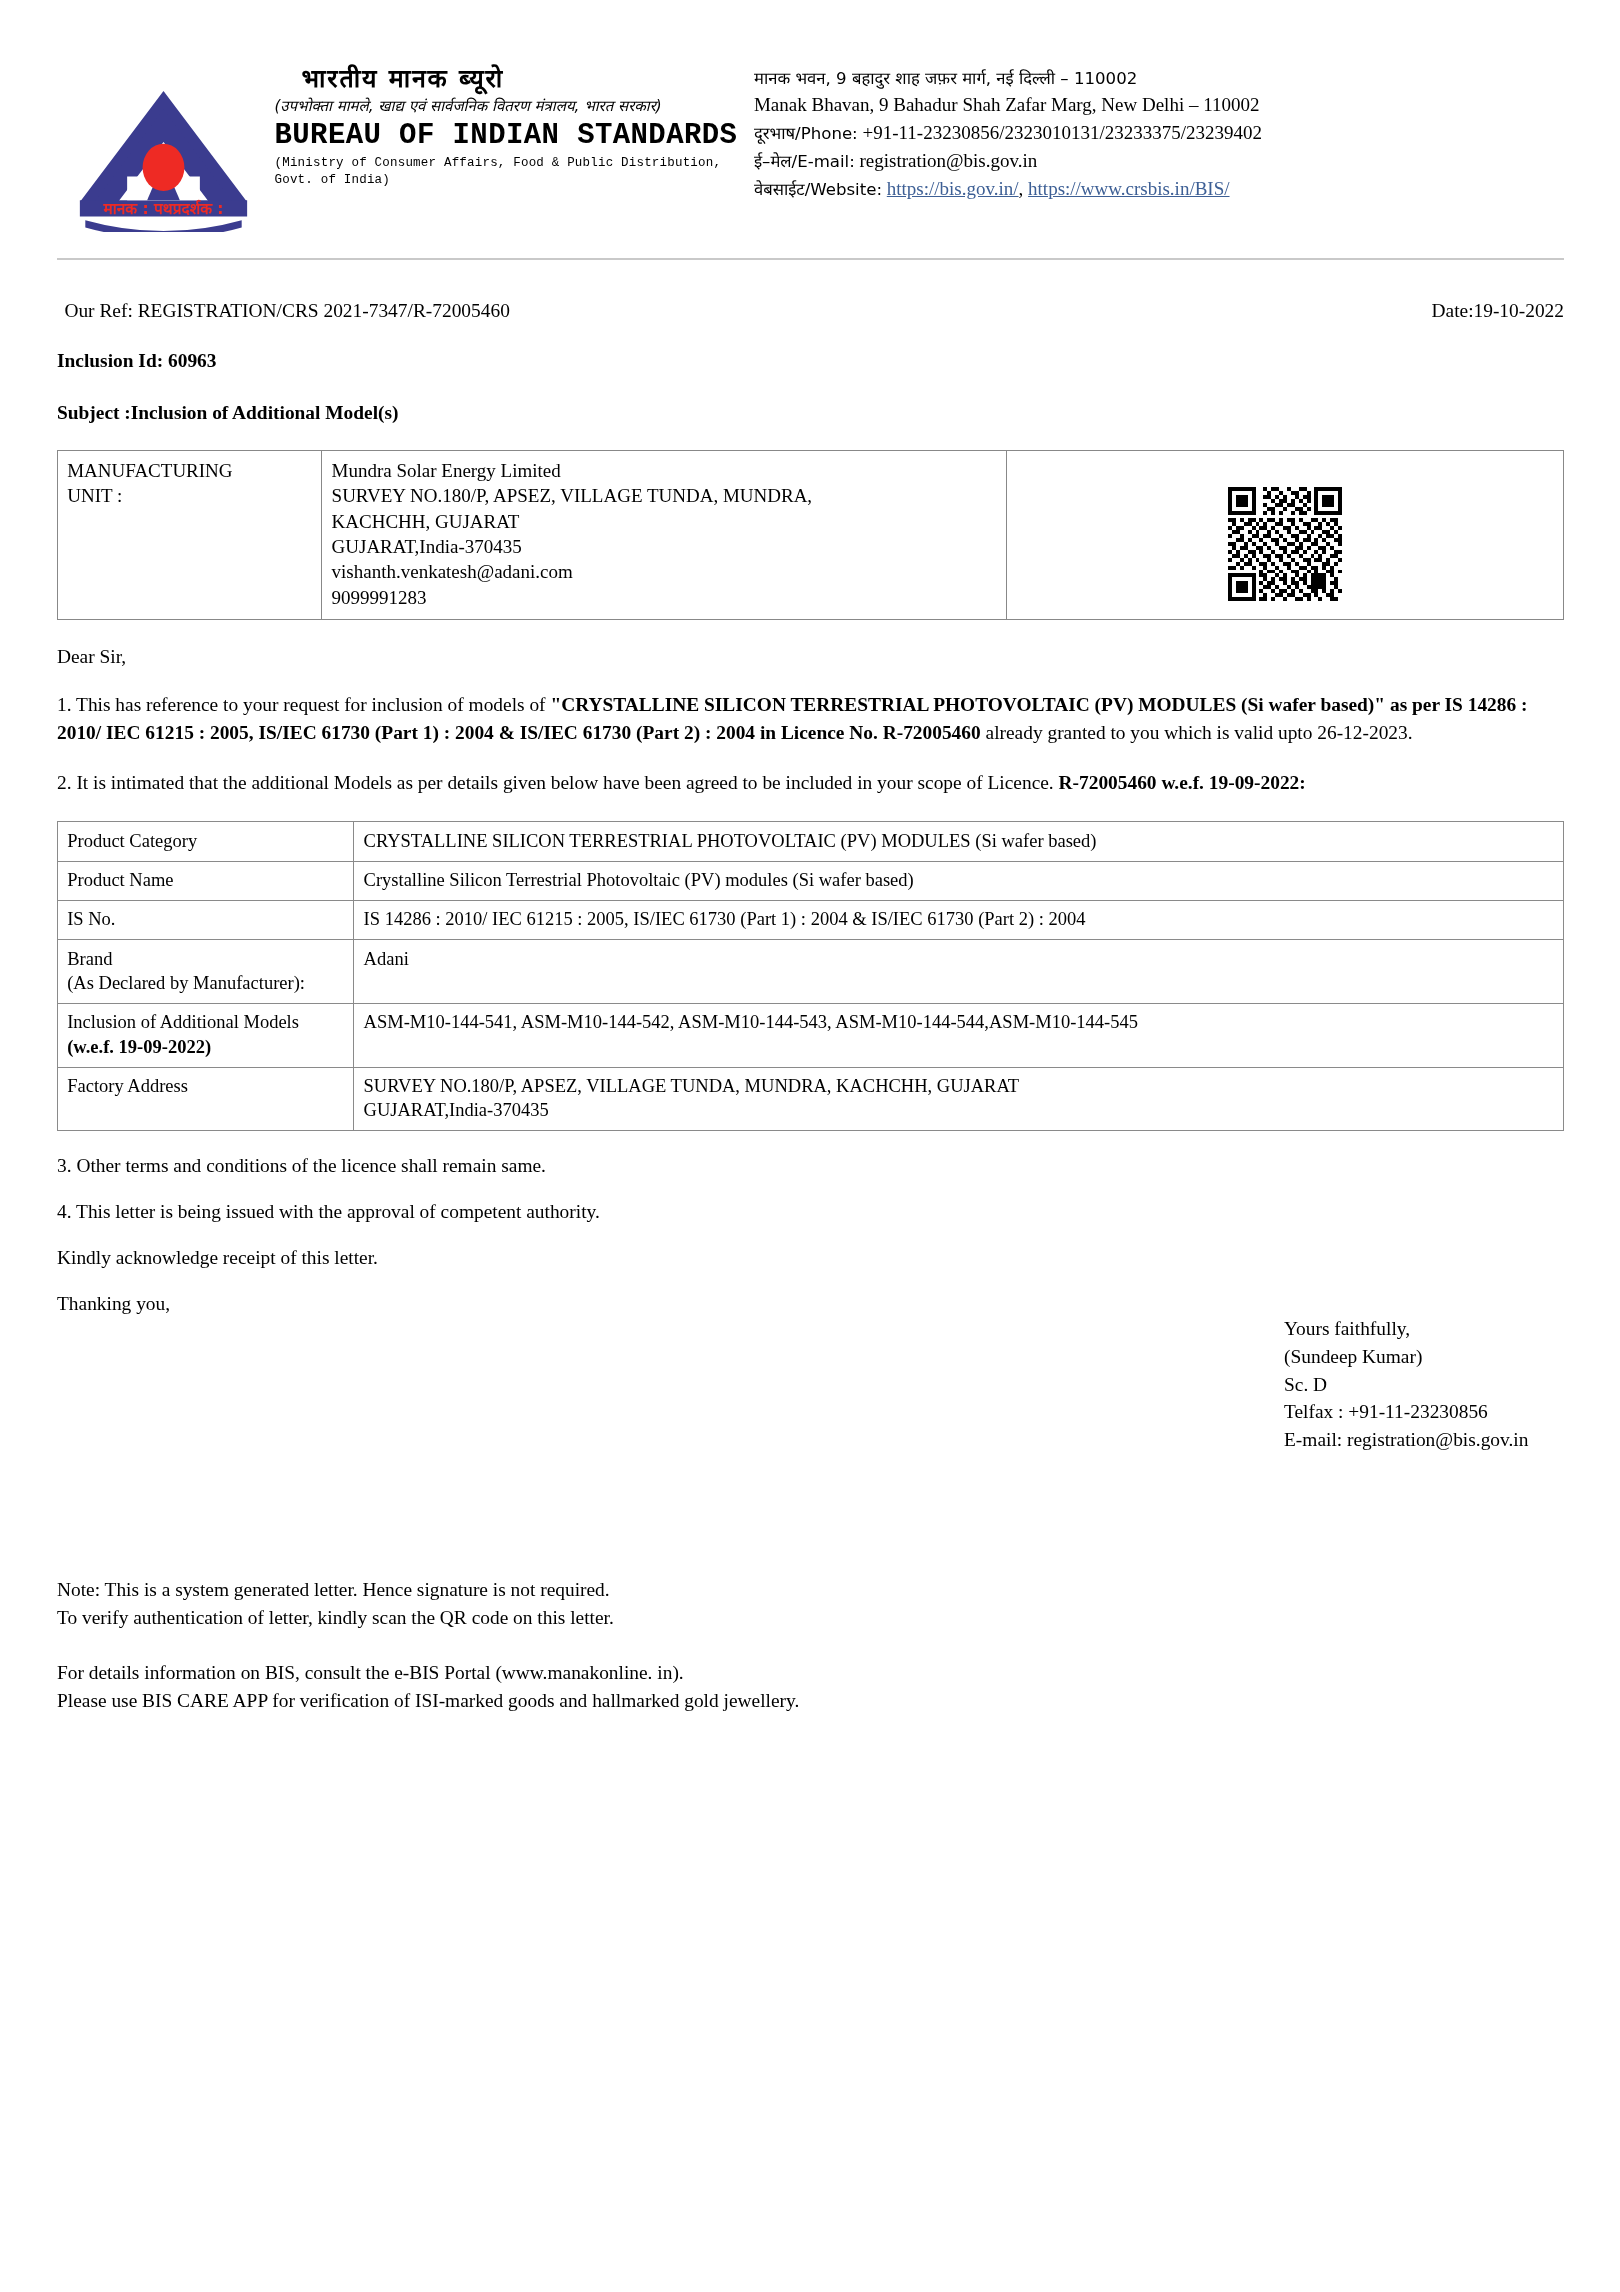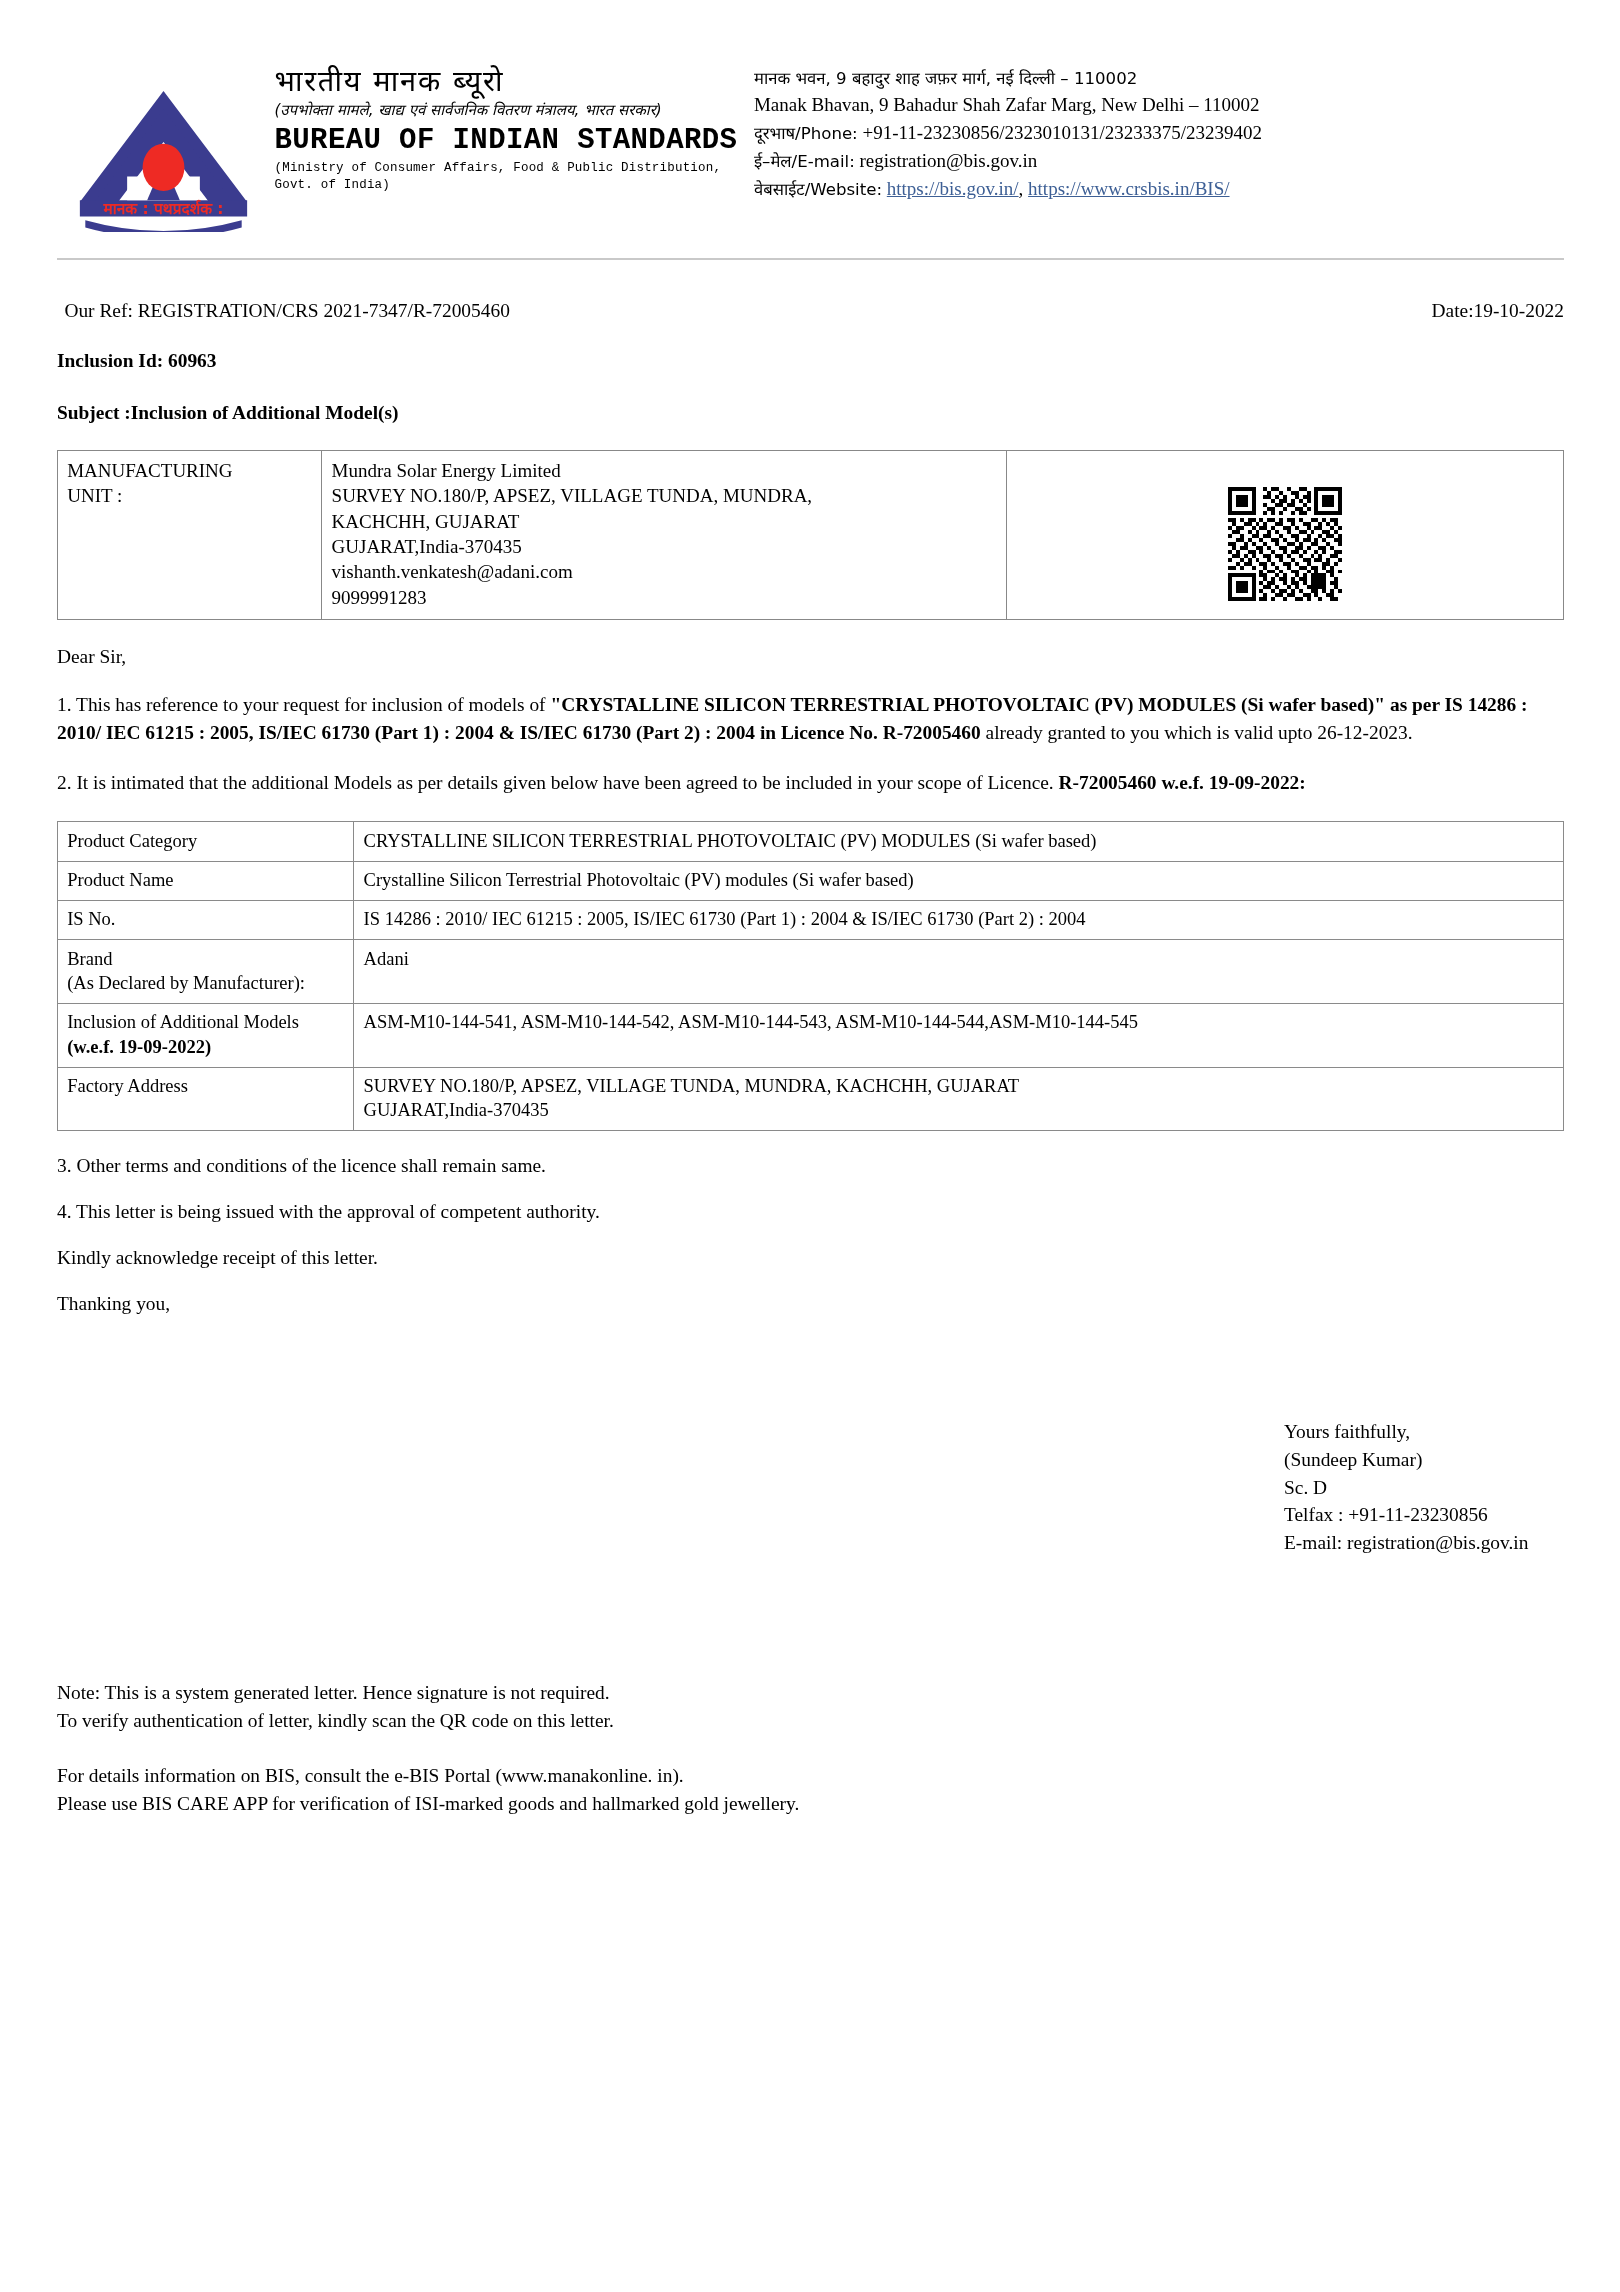--- a/index.html
+++ b/index.html
@@ -37,25 +37,26 @@
     height: 150px;
     display: block;
   }
   .org-block {
     flex: 0 0 434px;
     padding-top: 11px;
     padding-left: 5.5px;
   }
   .org-hi {
     font-family: "DejaVu Sans", sans-serif;
-    font-size: 29px;
-    font-weight: normal;
+    font-size: 25px;
+    font-weight: bold;
     letter-spacing: 1.8px;
     line-height: 1.12;
     white-space: nowrap;
+    margin-left: 27px;
   }
   .org-hi-sub {
     font-family: "DejaVu Sans", sans-serif;
     font-size: 15px;
     font-style: italic;
     line-height: 1.25;
     margin-top: 3.7px;
     white-space: nowrap;
   }
   .org-en {
@@ -185,21 +186,20 @@
   .nowrap-sub { display: block; }
   .bold { font-weight: bold; }
 
   .tail-para {
     font-size: 19.4px;
     margin-top: 24px;
   }
 
   
   .sig {
-    margin-top: 103px;
     margin-left: 1227px;
     font-size: 19.4px;
     line-height: 1.43;
   }
 
   
   .notes {
     margin-top: 122px;
     font-size: 19.4px;
     line-height: 1.43;

